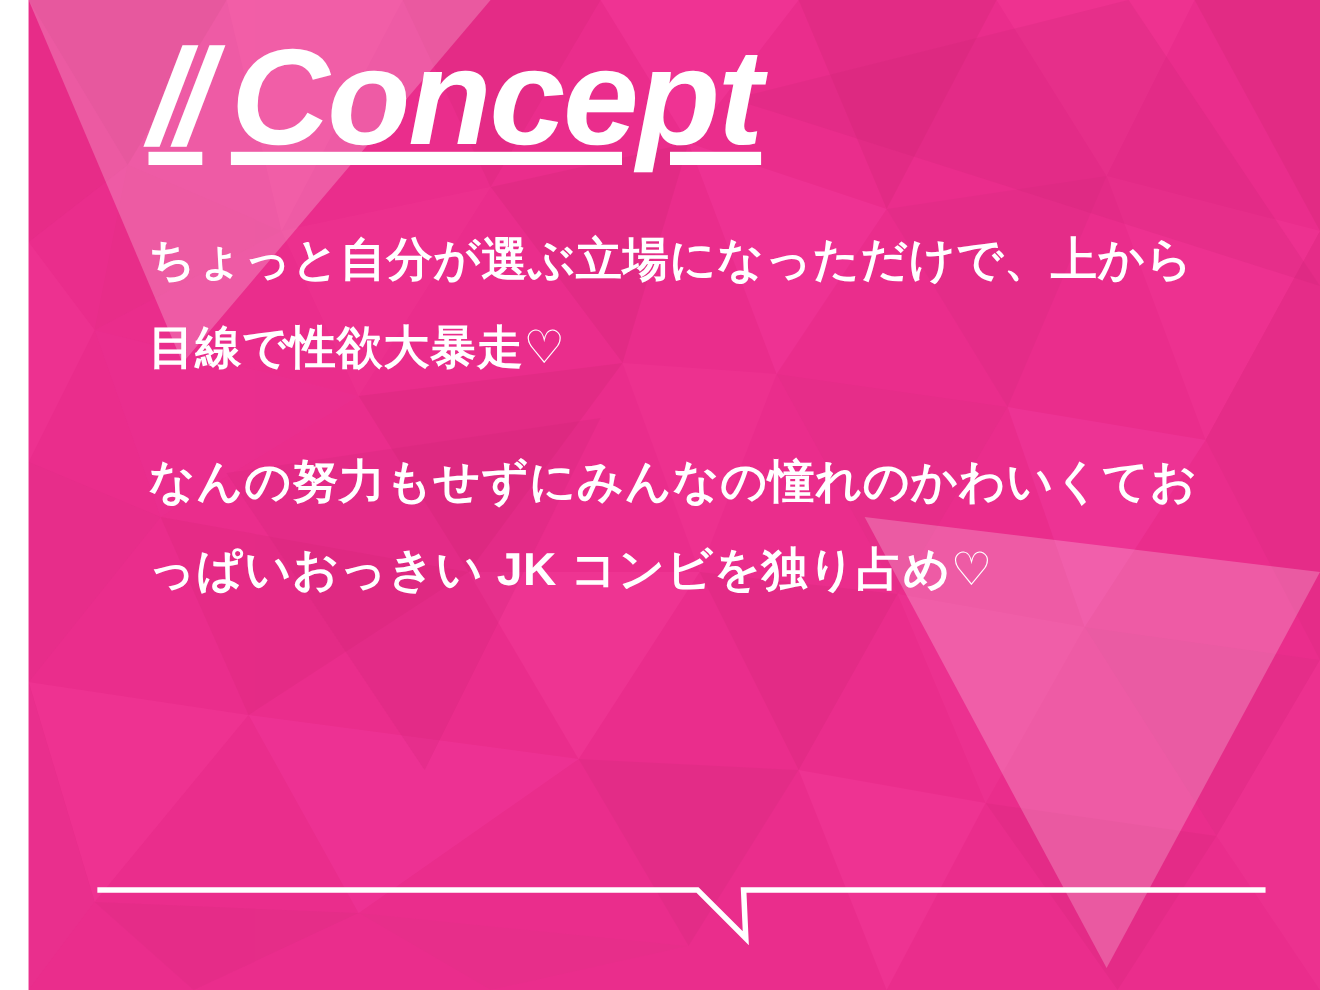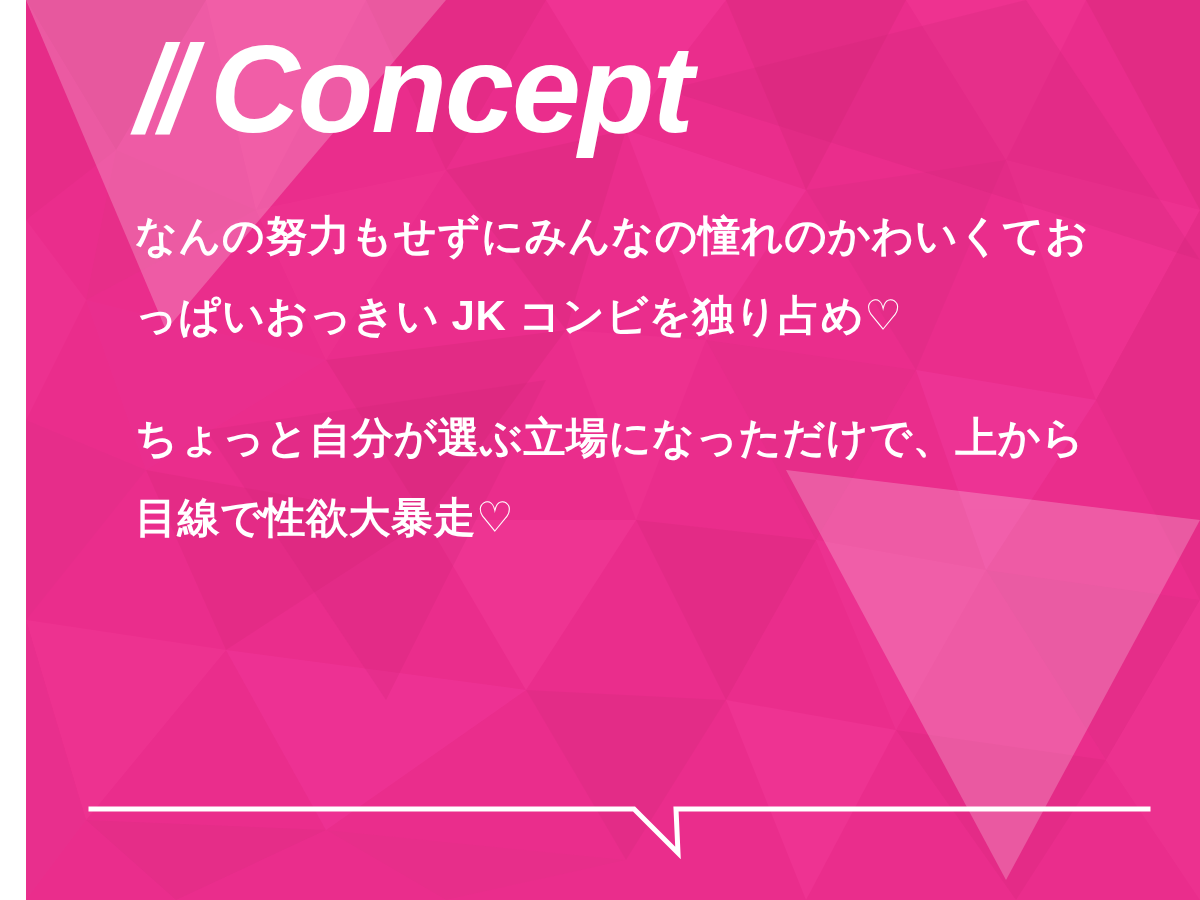--- a/index.html
+++ b/index.html
@@ -64,20 +64,21 @@
     top: 27px;
     color: #ffffff;
     font-family: "Liberation Sans", "DejaVu Sans", sans-serif;
     font-size: 124px;
     font-weight: 700;
     font-style: italic;
     letter-spacing: -2px;
     line-height: 1.0;
     white-space: nowrap;
     user-select: none;
+    text-decoration: underline;
   }
   .heading .slashes {
     letter-spacing: -10px;
     margin-right: 26px;
   }
 
   .body-block {
     position: absolute;
     left: 109px;
     top: 196px;
@@ -167,22 +168,22 @@
       </svg>
     </div>
 
     <div class="content">
 
       <div class="heading">
         <span class="slashes">//</span><span>Concept</span>
       </div>
 
       <div class="body-block">
+        <p class="para">ちょっと自分が選ぶ立場になっただけで、上から目線で性欲大暴走♡</p>
         <p class="para">なんの努力もせずにみんなの憧れのかわいくておっぱいおっきい JK コンビを独り占め♡</p>
-        <p class="para">ちょっと自分が選ぶ立場になっただけで、上から目線で性欲大暴走♡</p>
       </div>
 
     </div>
 
     <div class="bottom-rule">
       <svg viewBox="0 0 1174 900" preserveAspectRatio="none" aria-hidden="true">
         <path d="M 65 809 L 608 809 L 652 853 L 650 809 L 1122 809" fill="none" stroke="#ffffff" stroke-width="5" stroke-linecap="square" stroke-linejoin="miter"></path>
       </svg>
     </div>
 

